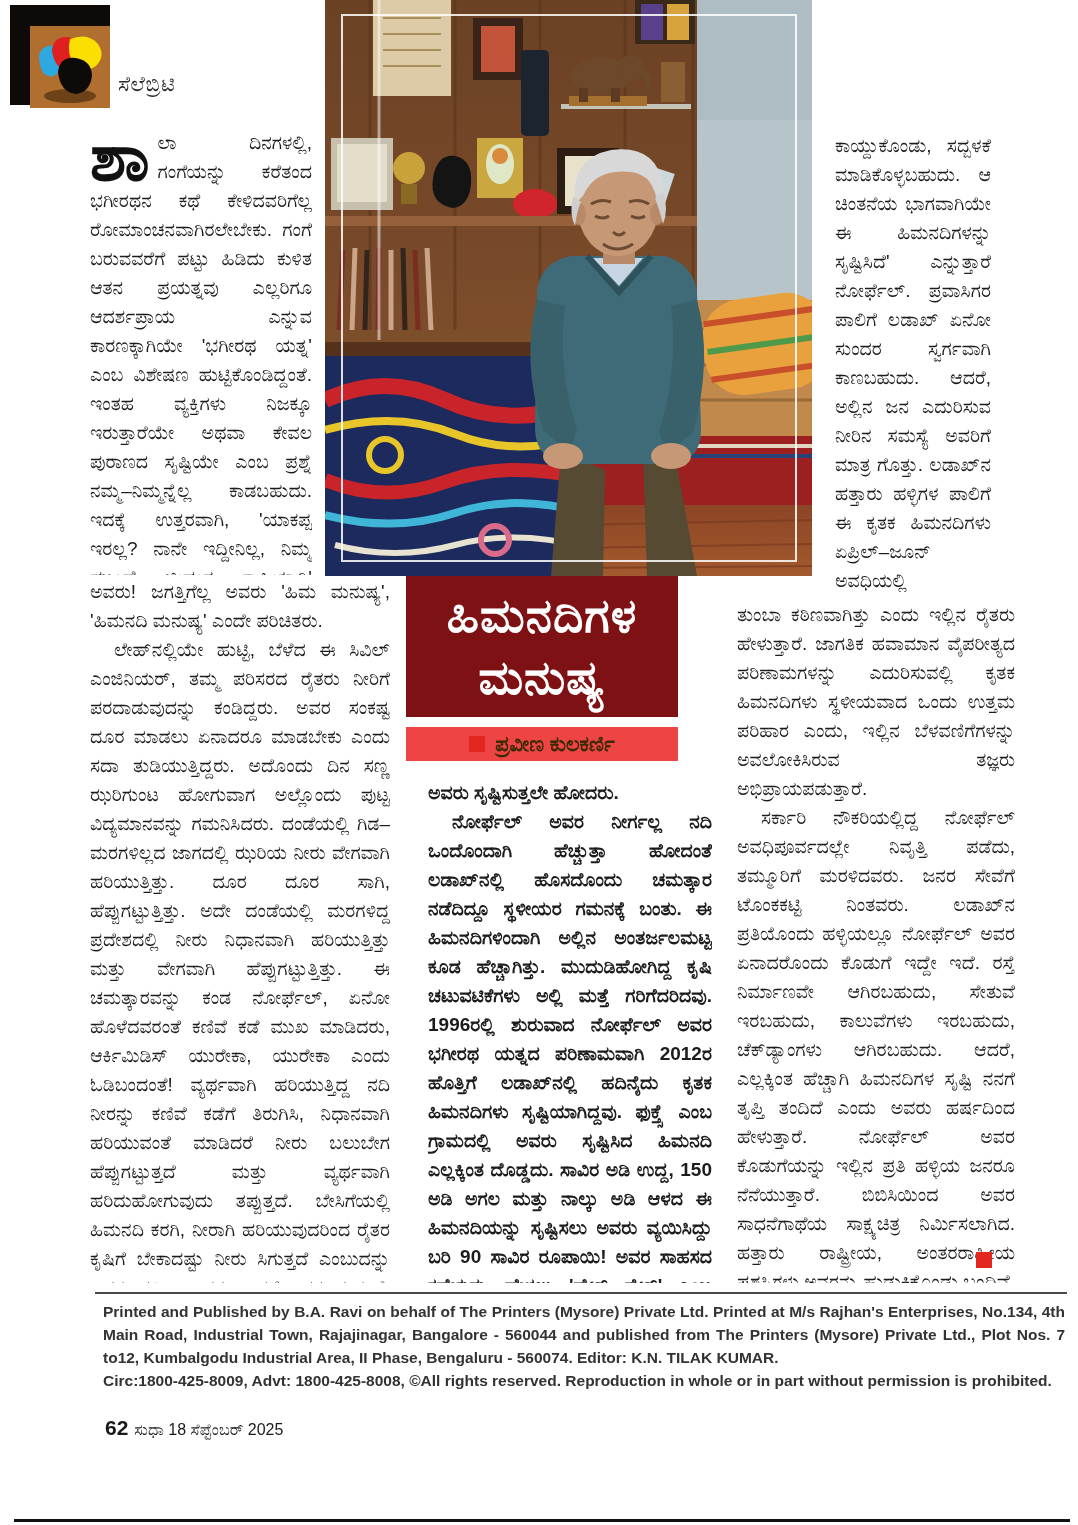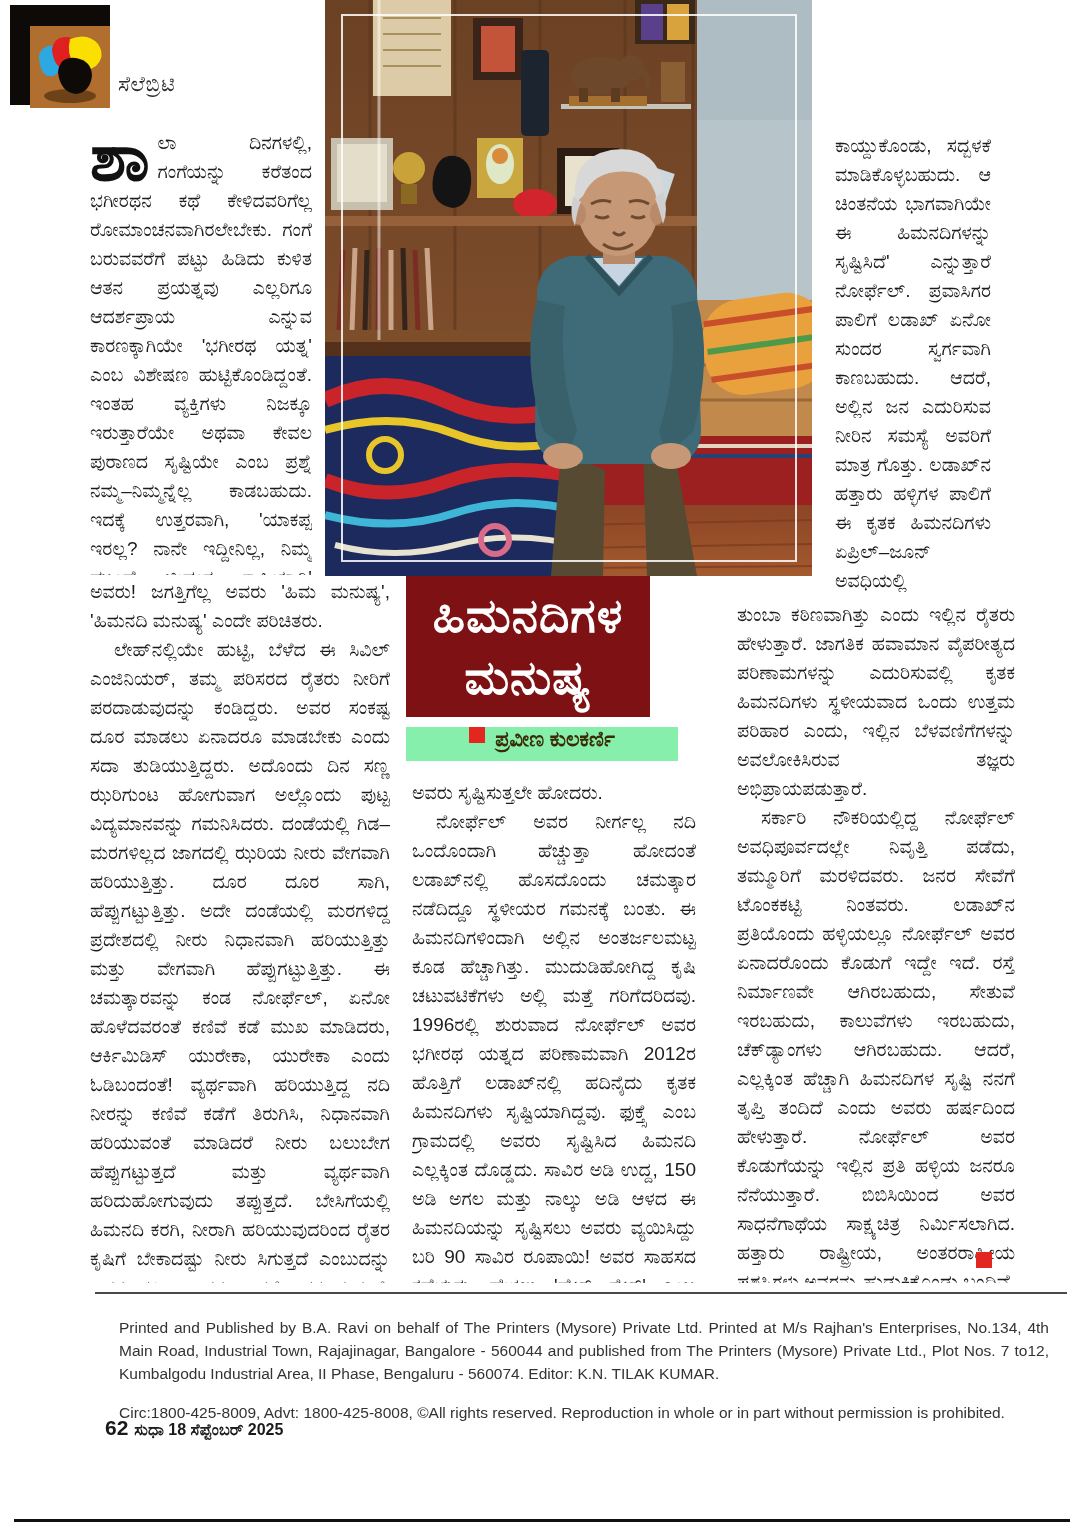--- a/index.html
+++ b/index.html
@@ -18,58 +18,58 @@
   
   .copy{font-size:19px;line-height:29px;color:#1c1c1c;text-align:justify;overflow:hidden;}
   .copy p{margin:0;}
   .copy p.ind{text-indent:24px;}
   .dropcap{
     float:left;font-size:66px;line-height:52px;font-weight:bold;color:#111;
     padding:4px 8px 0 0;font-family:"Liberation Serif","DejaVu Serif",serif;
   }
   .col1-top{left:90px;top:128px;width:222px;height:447px;}
   .col1-bot{left:90px;top:577px;width:300px;height:706px;}
-  .col2{left:412px;top:778px;width:284px;height:505px;}
+  .col2{left:428px;top:778px;width:284px;height:505px;font-weight:bold;}
   .col3-top{left:835px;top:131px;width:156px;height:468px;}
   .col3-bot{left:737px;top:600px;width:278px;height:683px;}
 
   
   .headline-box{
-    left:406px;top:576px;width:244px;height:141px;background:#7d1113;
+    left:406px;top:576px;width:272px;height:141px;background:#7d1113;
     display:flex;flex-direction:column;align-items:center;justify-content:center;
   }
   .headline-box div{
     color:#ffffff;font-size:47px;line-height:62px;font-weight:bold;letter-spacing:1px;
   }
   .byline-bar{
-    left:406px;top:727px;width:272px;height:34px;background:#86efac;
-    display:flex;align-items:flex-start;justify-content:center;gap:10px;
+    left:406px;top:727px;width:272px;height:34px;background:#ef4444;
+    display:flex;align-items:center;justify-content:center;gap:10px;
   }
   .byline-bullet{width:16px;height:16px;background:#e42620;display:inline-block;}
   .byline-text{font-size:21px;font-weight:bold;color:#3a2b05;}
 
   .end-square{left:976px;top:1252px;width:16px;height:16px;background:#e42620;}
 
   
   .photo{left:325px;top:0;width:487px;height:576px;overflow:hidden;background:#74492a;}
   .photo svg{display:block;}
   .photo-frame{
     left:341px;top:14px;width:452px;height:544px;
     border:2px solid rgba(255,255,255,.85);pointer-events:none;
   }
 
   
   .footer-rule{left:95px;top:1292px;width:972px;height:2px;background:#4a4a4a;}
   .footer-block{left:103px;top:1300px;width:962px;font-size:15.5px;line-height:23px;color:#333;}
-  .footer-block p{margin:16px;}
+  .footer-block p{margin:0;font-weight:bold;}
   .footer-block .just{text-align:justify;}
   .rni{margin-top:2px;}
   .pageline{left:105px;top:1416px;display:flex;align-items:baseline;gap:6px;}
   .pagenum{font-size:21px;font-weight:bold;color:#1a1a1a;}
-  .issue{font-size:16px;font-weight:bold;color:#1a1a1a;}
+  .issue{font-size:16px;font-weight:normal;color:#1a1a1a;}
   .bottom-line{left:14px;top:1519px;width:1056px;height:3px;background:#111;}
 </style>
 </head>
 <body>
 
 <div class="abs logo-black">
   <div class="abs logo-brown" style="left:20px;top:21px;">
     <svg width="80" height="82" viewBox="0 0 80 82">
       <rect x="0" y="0" width="80" height="82" fill="#b06f2e"></rect>
       <ellipse cx="40" cy="70" rx="26" ry="7" fill="#6e4218"></ellipse>

